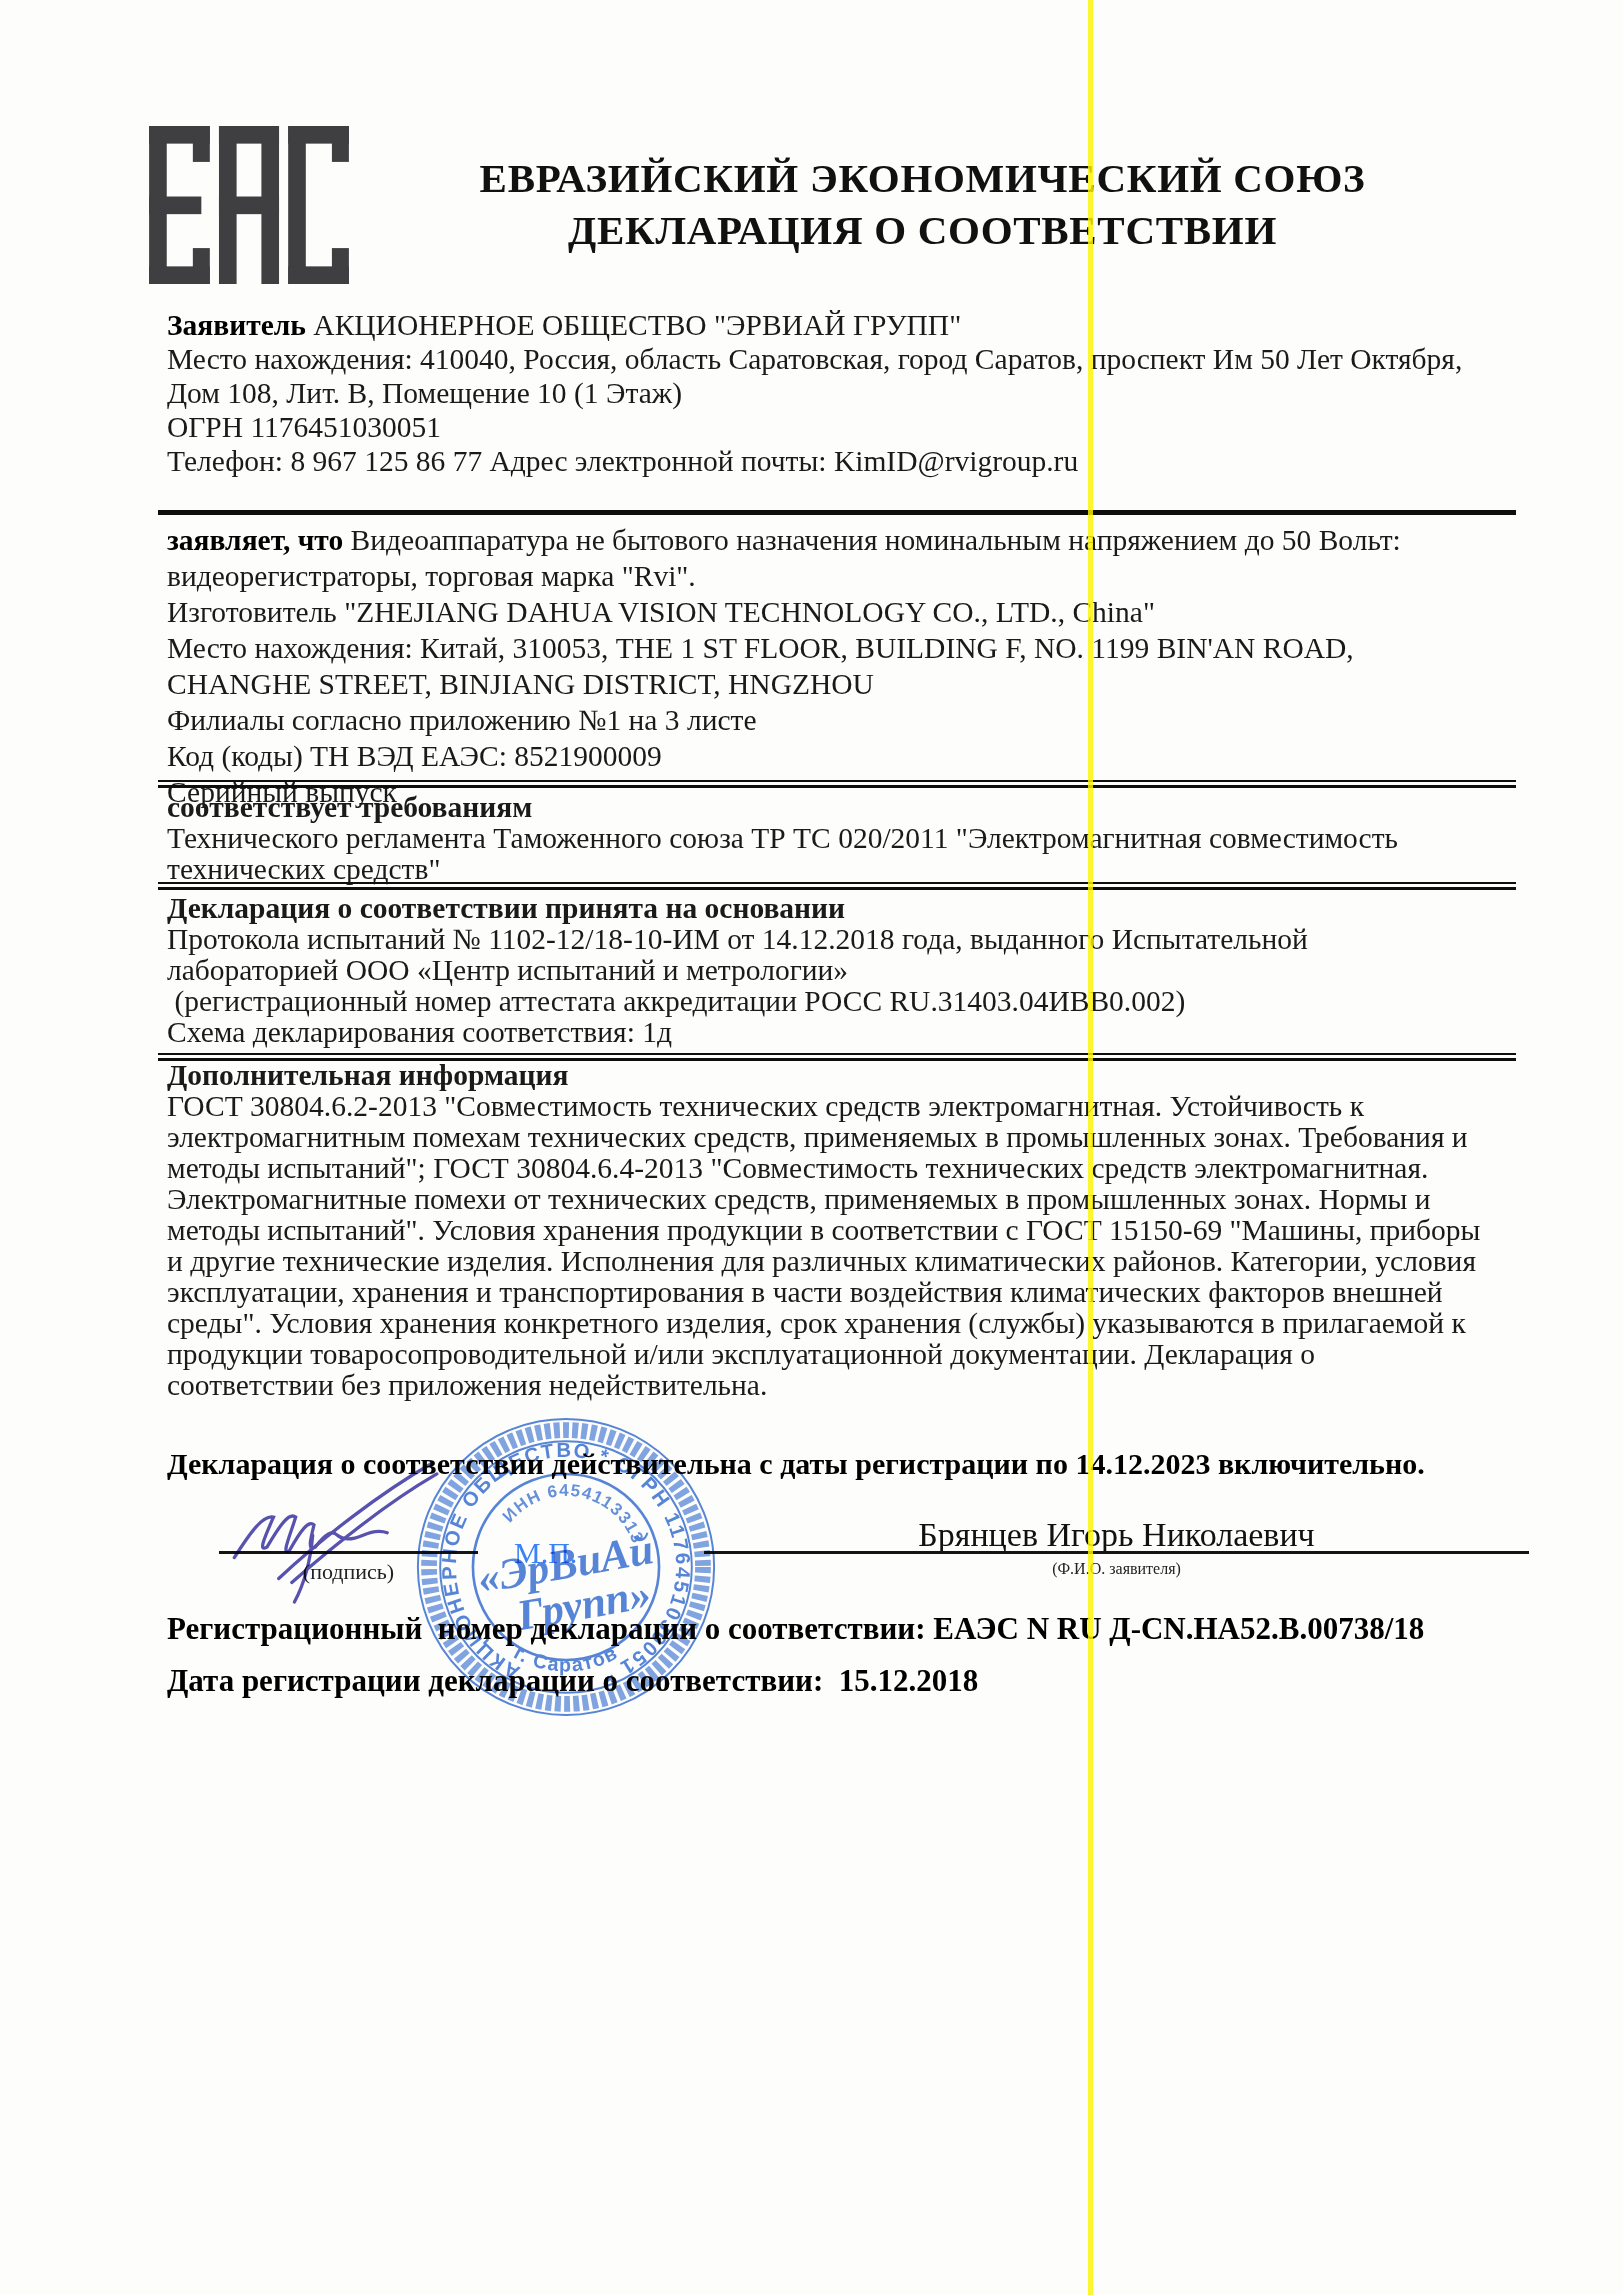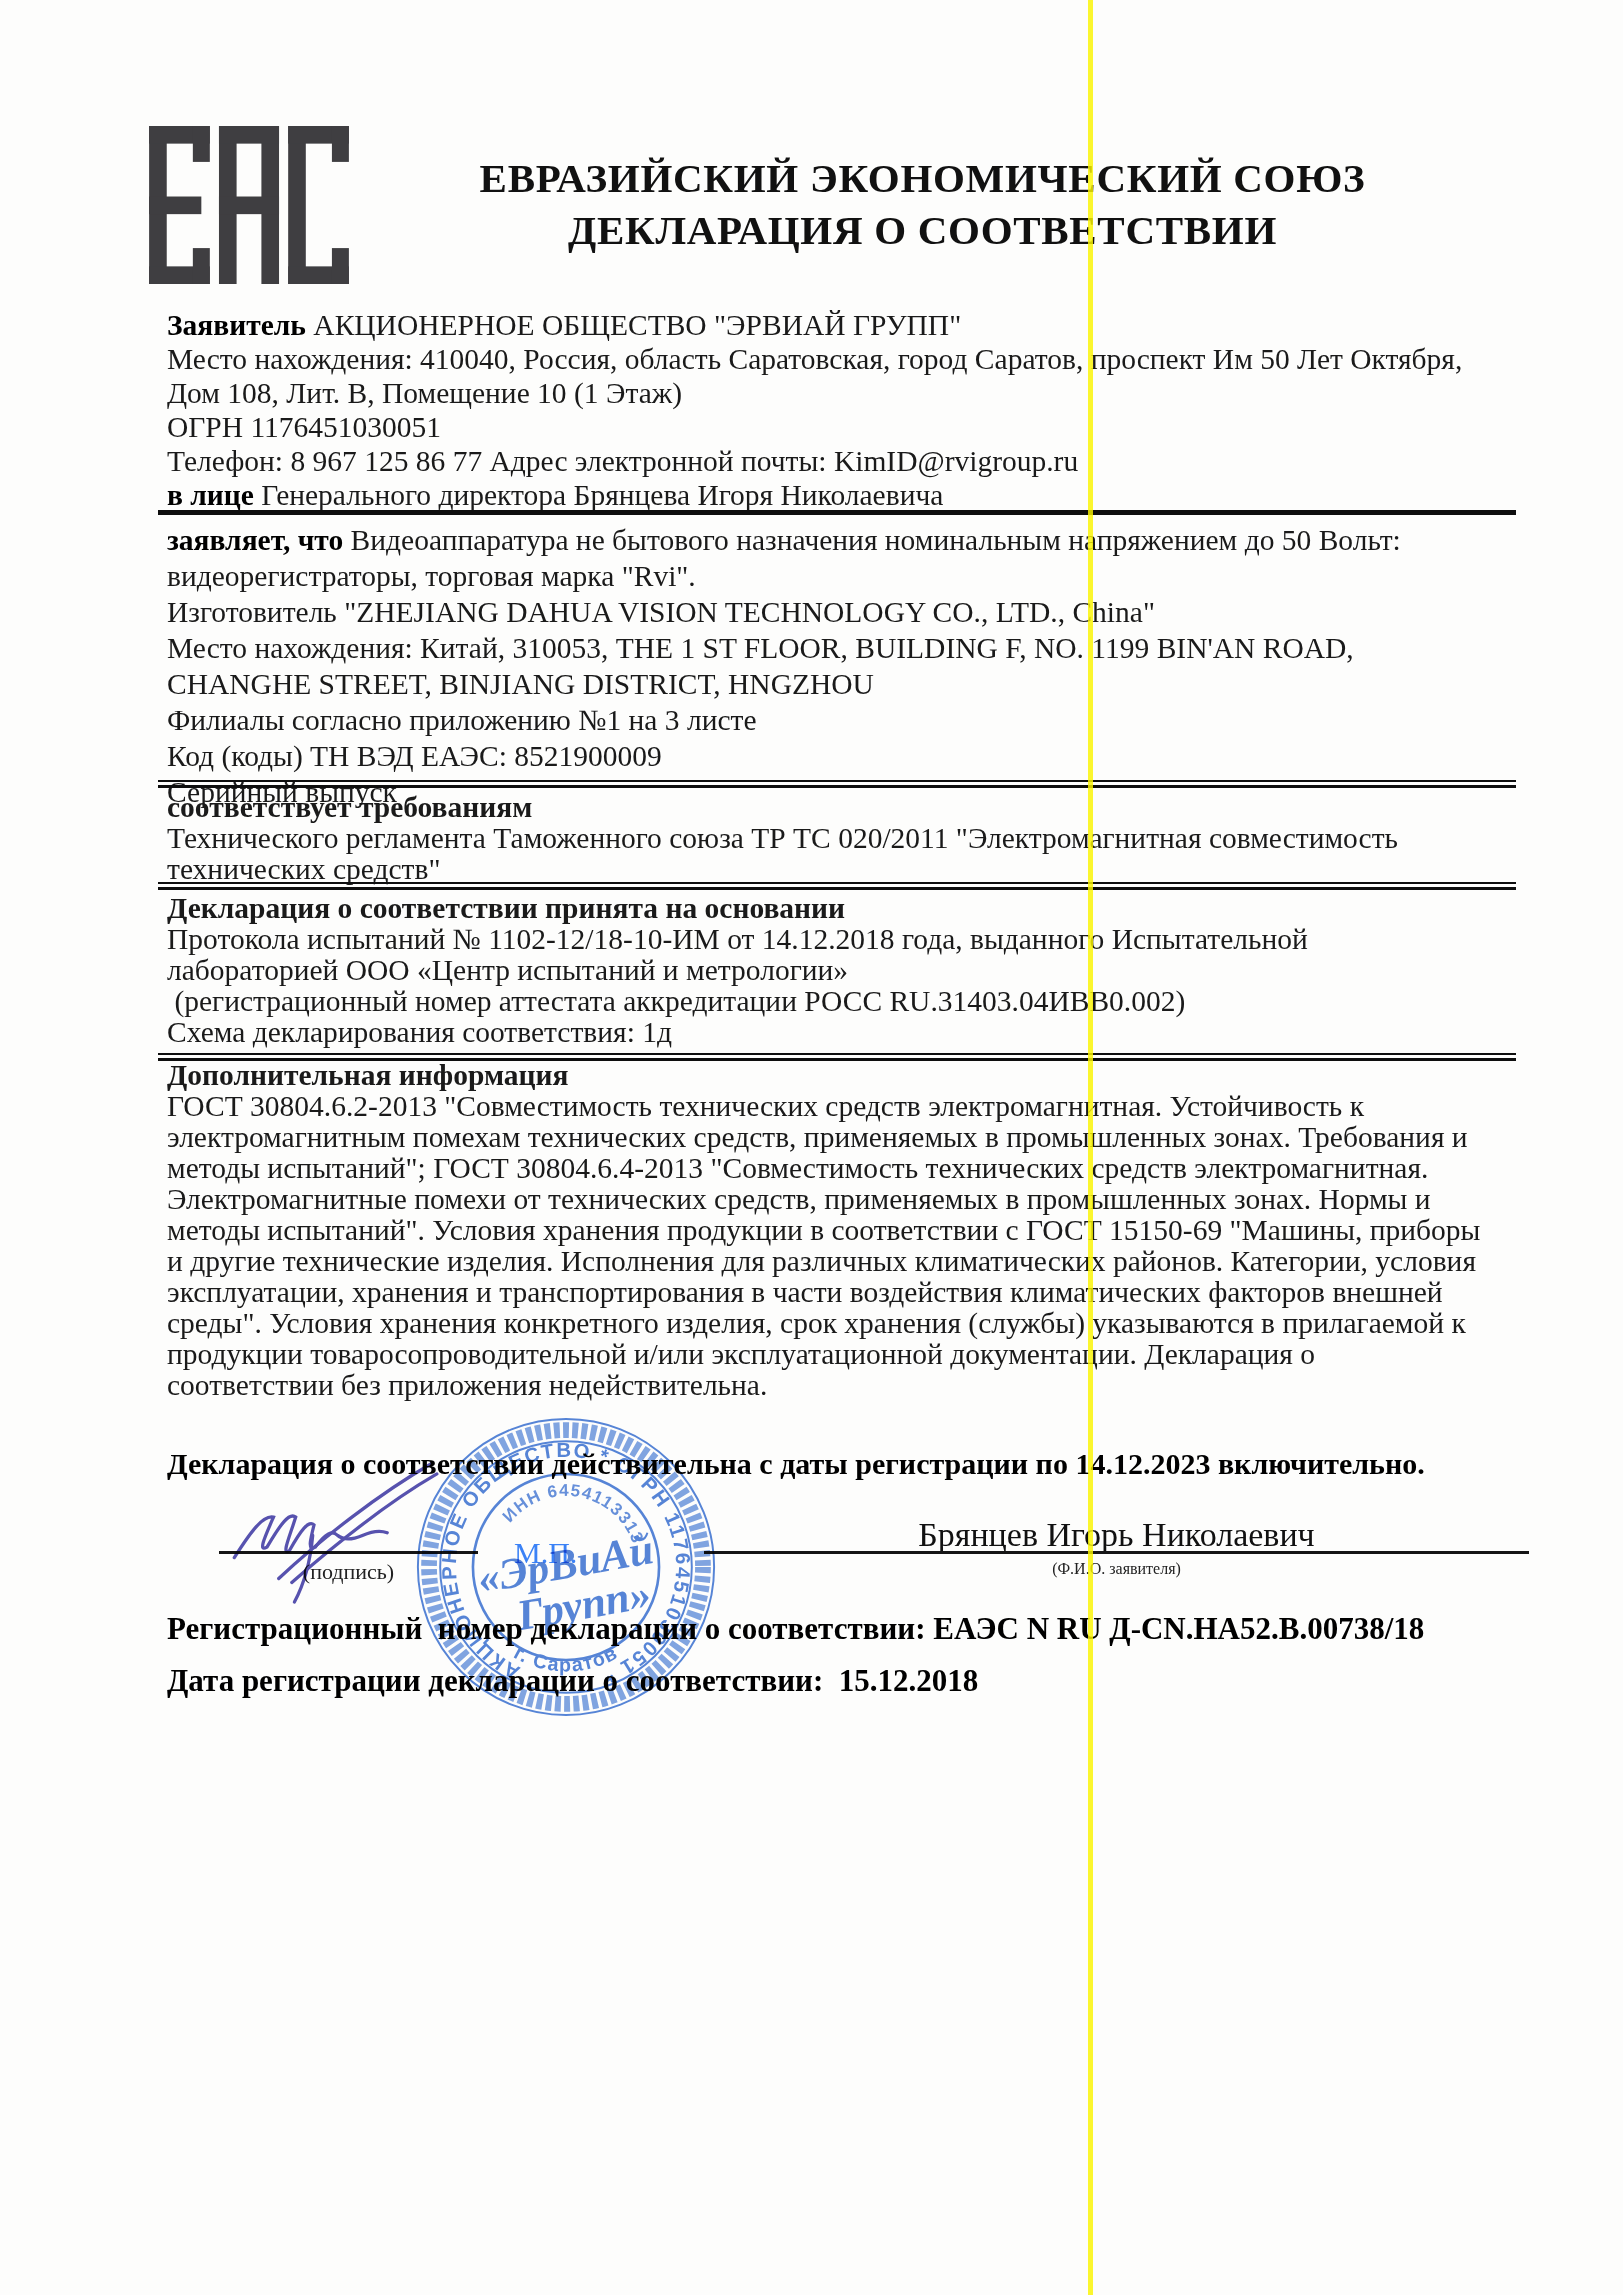--- a/index.html
+++ b/index.html
@@ -71,21 +71,20 @@
     <div>ЕВРАЗИЙСКИЙ ЭКОНОМИЧЕСКИЙ СОЮЗ</div>
     <div>ДЕКЛАРАЦИЯ О СООТВЕТСТВИИ</div>
   </div>
 
   <div class="abs block body-text" style="top:308px;">
     <div><b>Заявитель</b><span> АКЦИОНЕРНОЕ ОБЩЕСТВО "ЭРВИАЙ ГРУПП"</span></div>
     <div class="pre">Место нахождения: 410040, Россия, область Саратовская, город Саратов, проспект Им 50 Лет Октября,
 Дом 108, Лит. В, Помещение 10 (1 Этаж)</div>
     <div>ОГРН 1176451030051</div>
     <div>Телефон: 8 967 125 86 77 Адрес электронной почты: KimID@rvigroup.ru</div>
-    <div><b>в лице</b><span> Генерального директора Брянцева Игоря Николаевича</span></div>
   </div>
 
   <div class="abs hr-single" style="top:510px;"></div>
 
   <div class="abs block body-text" style="top:522px;line-height:36px;">
     <div><b>заявляет, что</b><span class="pre"> Видеоаппаратура не бытового назначения номинальным напряжением до 50 Вольт:
 видеорегистраторы, торговая марка "Rvi".</span></div>
     <div>Изготовитель "ZHEJIANG DAHUA VISION TECHNOLOGY CO., LTD., China"</div>
     <div class="pre">Место нахождения: Китай, 310053, THE 1 ST FLOOR, BUILDING F, NO. 1199 BIN'AN ROAD,
 CHANGHE STREET, BINJIANG DISTRICT, HNGZHOU</div>

